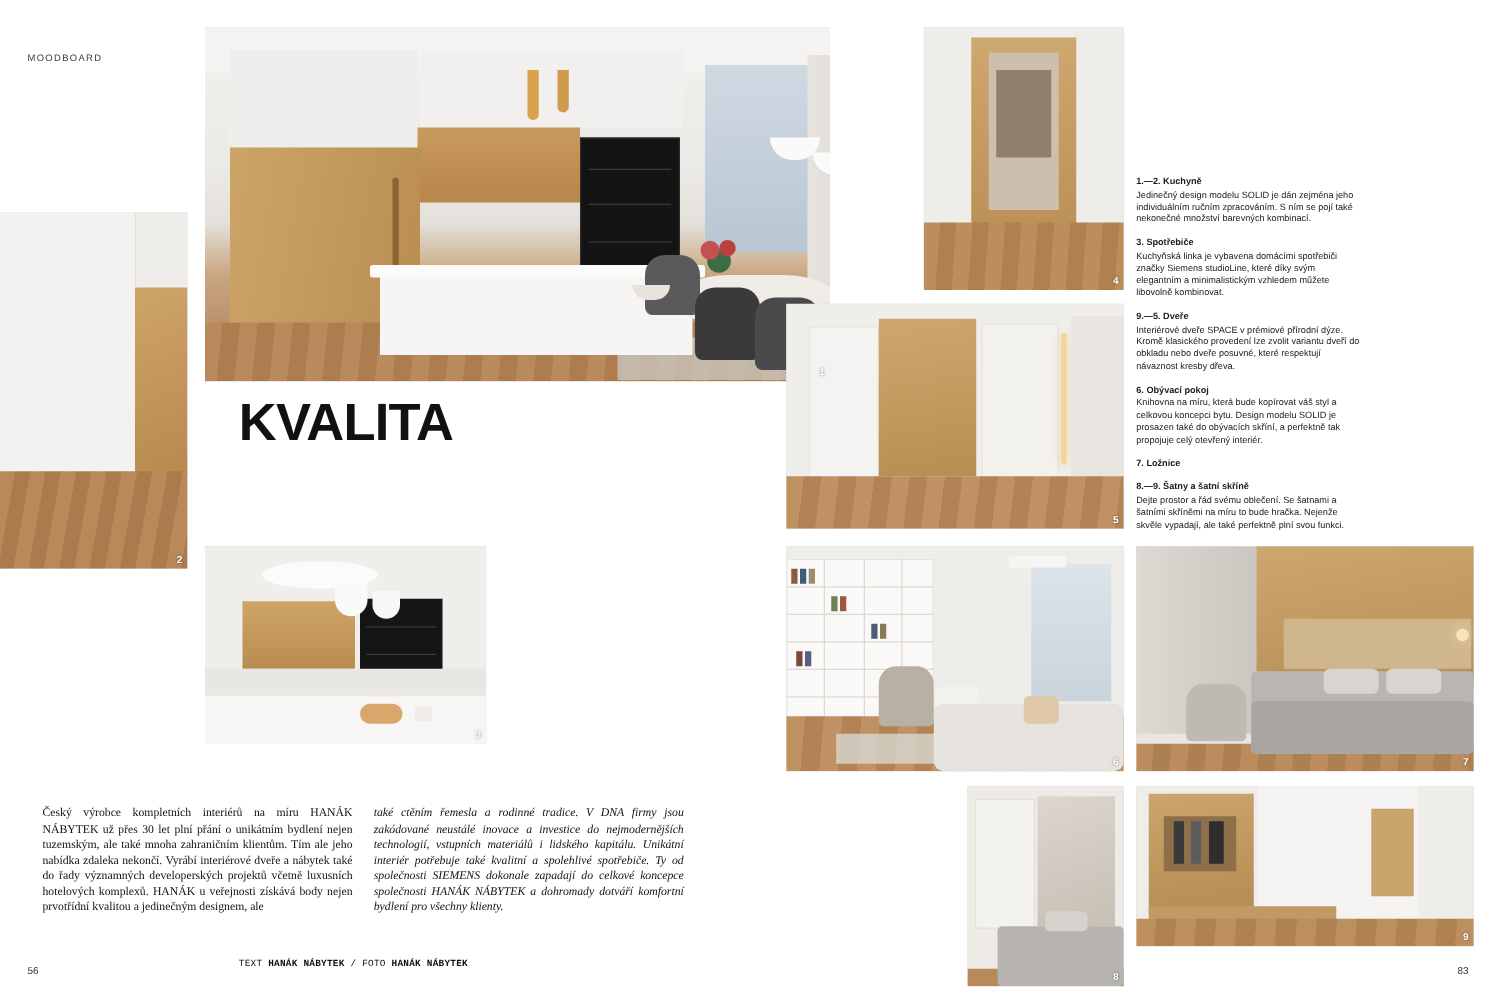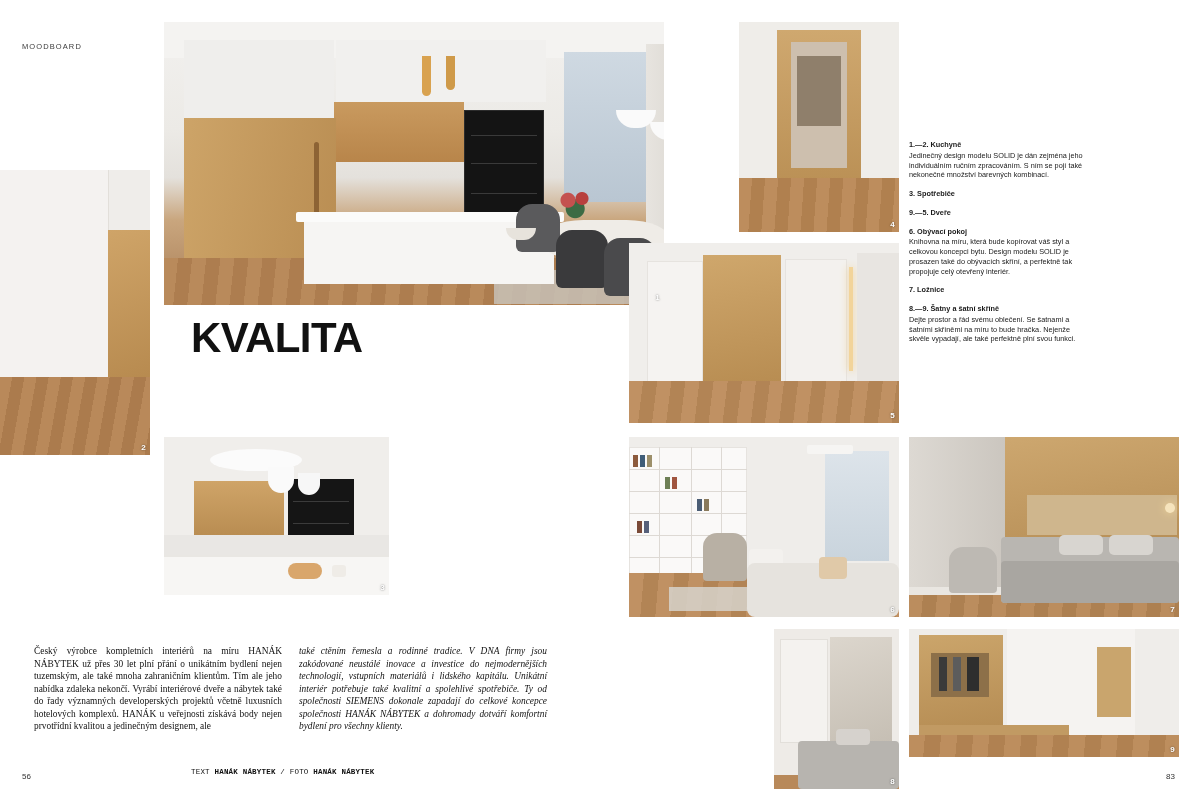--- a/index.html
+++ b/index.html
@@ -314,21 +314,23 @@
     <div class="led"></div>
     <div class="side"></div>
     <div class="floor"></div>
     <span class="num">5</span>
   </div>
 
   <div class="notes">
     <div class="h">1.—2. Kuchyně</div>
     <p>Jedinečný design modelu SOLID je dán zejména jeho individuálním ručním zpracováním. S ním se pojí také nekonečné množství barevných kombinací.</p>
     <div class="h">3. Spotřebiče</div>
+    <p>Kuchyňská linka je vybavena domácími spotřebiči značky Siemens studioLine, které díky svým elegantním a minimalistickým vzhledem můžete libovolně kombinovat.</p>
     <div class="h">9.—5. Dveře</div>
+    <p>Interiérové dveře SPACE v prémiové přírodní dýze. Kromě klasického provedení lze zvolit variantu dveří do obkladu nebo dveře posuvné, které respektují návaznost kresby dřeva.</p>
     <div class="h">6. Obývací pokoj</div>
     <p>Knihovna na míru, která bude kopírovat váš styl a celkovou koncepci bytu. Design modelu SOLID je prosazen také do obývacích skříní, a perfektně tak propojuje celý otevřený interiér.</p>
     <div class="h">7. Ložnice</div>
     <div class="h">8.—9. Šatny a šatní skříně</div>
     <p>Dejte prostor a řád svému oblečení. Se šatnami a šatními skříněmi na míru to bude hračka. Nejenže skvěle vypadají, ale také perfektně plní svou funkci.</p>
   </div>
 
   <div class="photo" id="p6">
     <div class="bg"></div>
     <div class="win"></div>

